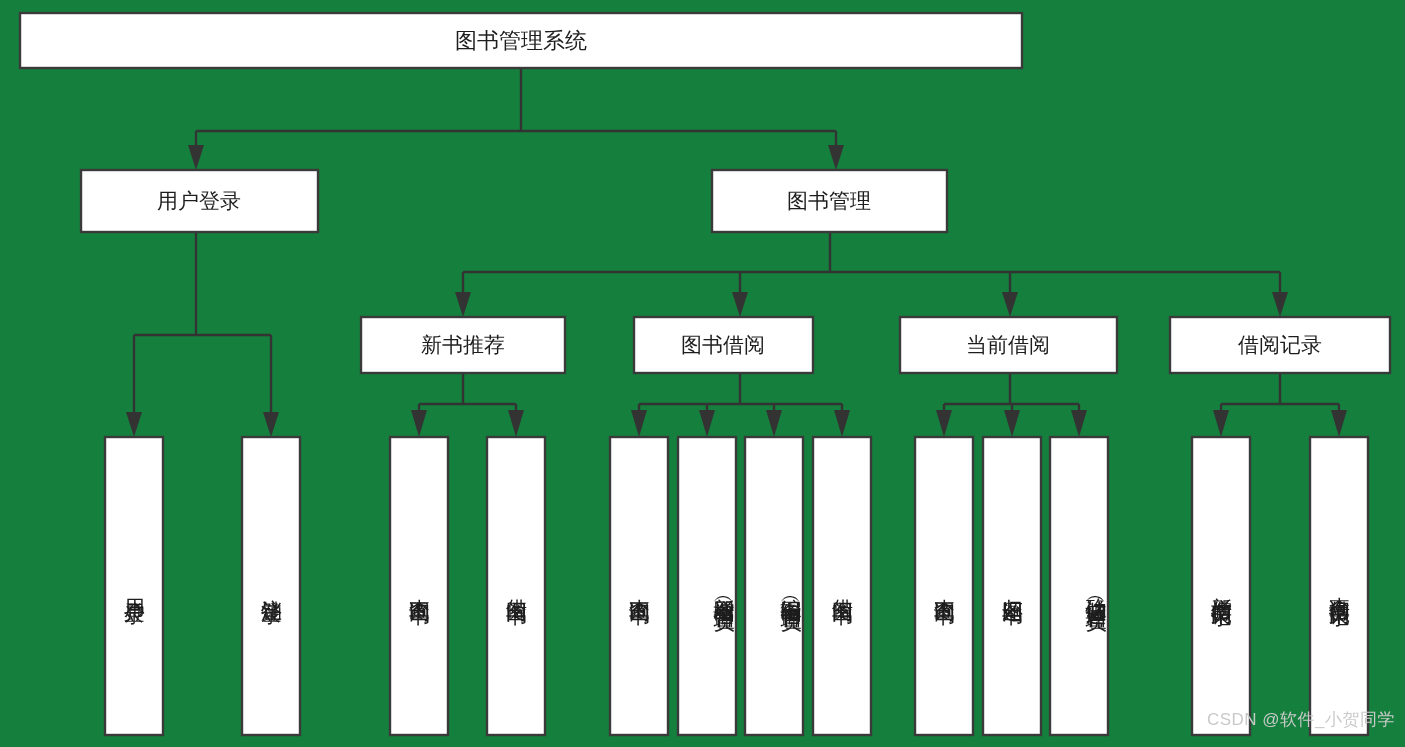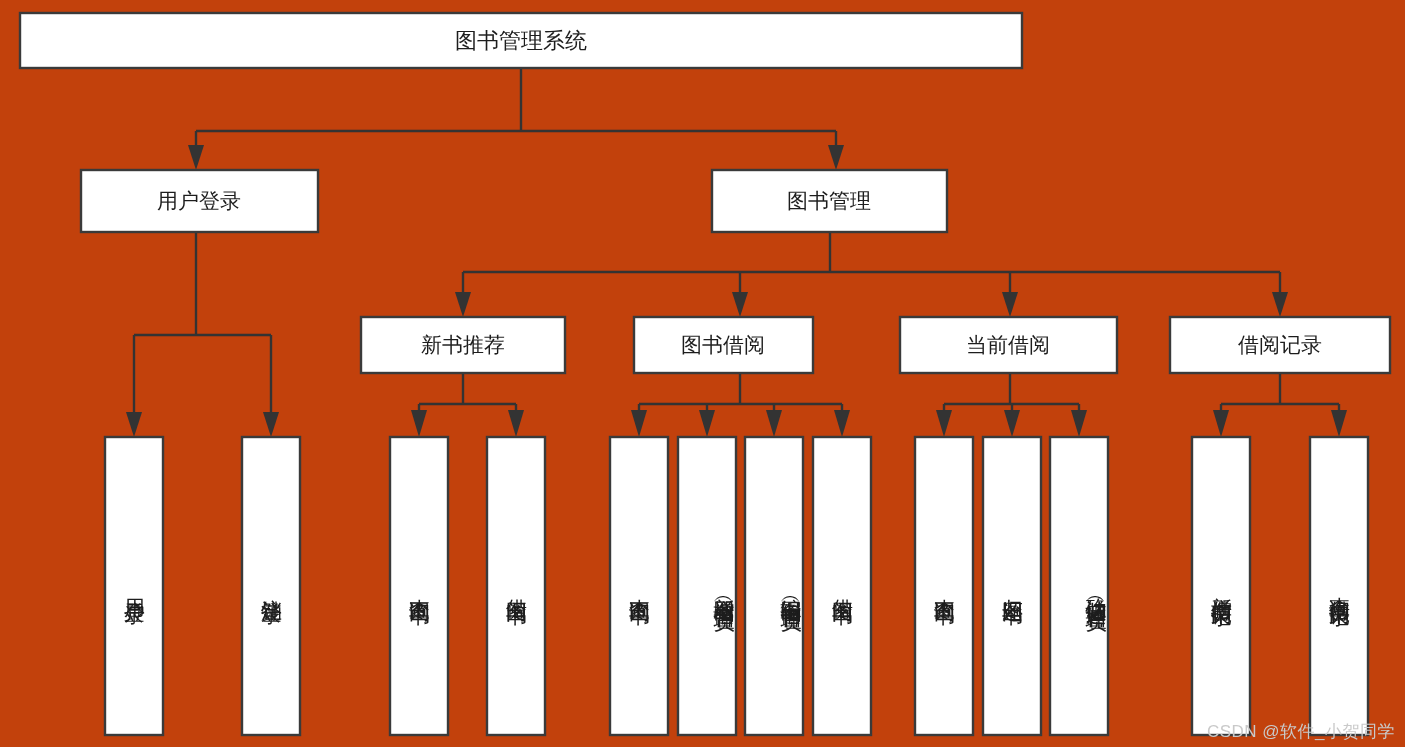--- a/index.html
+++ b/index.html
@@ -7,21 +7,21 @@
     padding: 0;
     background: #ffffff;
   }
   body {
     font-family: "Liberation Sans", "DejaVu Sans", sans-serif;
   }
   #diagram-root {
     position: relative;
     width: 1405px;
     height: 747px;
-    background: #c2410c;
+    background: #15803d;
     overflow: hidden;
   }
   svg.diagram-canvas {
     position: absolute;
     left: 0;
     top: 0;
     width: 1405px;
     height: 747px;
   }
   .node-rect {
@@ -73,21 +73,21 @@
     letter-spacing: 2px;
     white-space: nowrap;
     text-align: center;
     display: flex;
     align-items: center;
     justify-content: center;
   }
   .watermark {
     position: absolute;
     right: 10px;
-    bottom: 4px;
+    bottom: 16px;
     font-family: "Liberation Sans", "DejaVu Sans", sans-serif;
     font-size: 17px;
     color: #c9c9c9;
     letter-spacing: 0.5px;
     white-space: nowrap;
   }
 </style>
 </head>
 <body>
 

